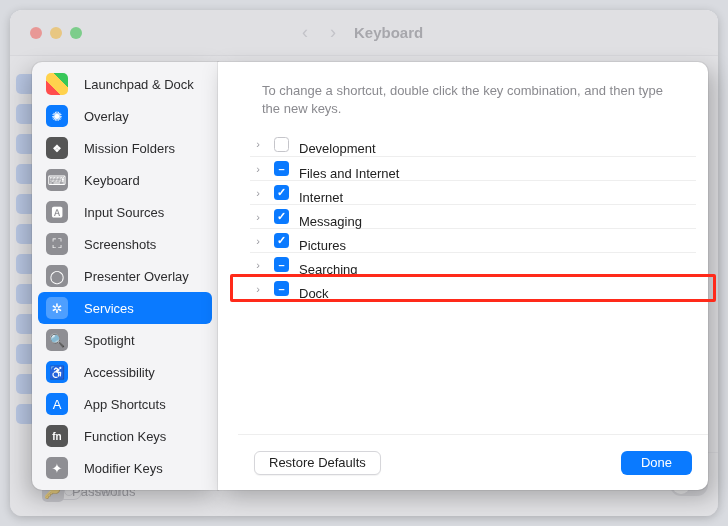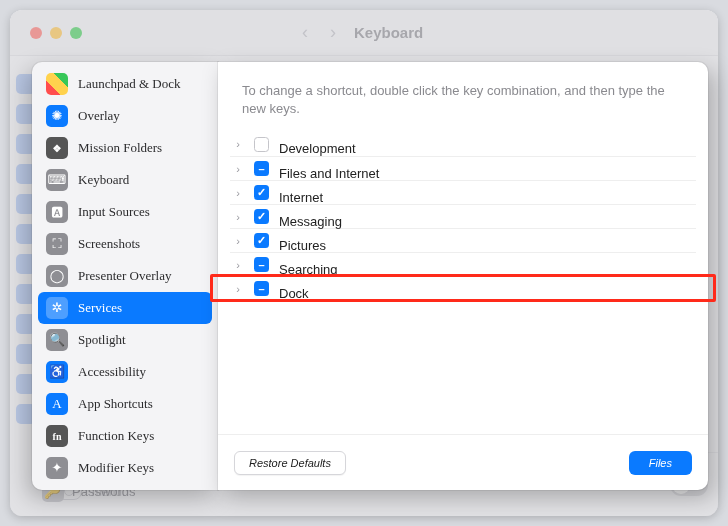--- a/index.html
+++ b/index.html
@@ -46,34 +46,34 @@
   }
 
   
   .popover {
     position: absolute; left: 32px; top: 62px; width: 186px; bottom: 36px;
     background: #f4f4f6; border-radius: 10px 0 0 10px;
     box-shadow: -4px 8px 22px rgba(0,0,0,.25), 0 0 0 1px rgba(0,0,0,.06);
   }
   .popover ul { list-style: none; padding: 6px; }
   .side-item {
-    display: flex; align-items: center; gap: 10px; padding: 5px 8px; border-radius: 6px;
-    color: #2c2c2e; cursor: default; font-size: 13px; font-family: Liberation Serif, serif;
+    display: flex; align-items: center; gap: 16px; padding: 5px 8px; border-radius: 6px;
+    color: #2c2c2e; cursor: default; font-size: 13px;
   }
   .side-item .ic { width: 22px; height: 22px; border-radius: 5px; display:flex; align-items:center; justify-content:center; font-size:13px; color:#fff; }
   .side-item.sel { background: #0a7aff; color: #fff; }
   .side-item.sel .ic.grey { background: rgba(255,255,255,.28); }
   .ic.multi { background: linear-gradient(45deg,#ff4d4d 0 33%,#ffd24d 33% 66%,#37c759 66%); }
   .ic.blue { background:#0a7aff; } .ic.grey { background:#8e8e93; } .ic.dark { background:#555; color:#fff; font-weight:600; font-size:10px;}
 
   .right-panel {
     position: absolute; left: 218px; top: 62px; right: 20px; bottom: 36px;
     background: #fff; border-radius: 0 10px 10px 0;
     box-shadow: 6px 8px 22px rgba(0,0,0,.25), 0 0 0 1px rgba(0,0,0,.06);
-    display: flex; flex-direction: column;
+    display: flex; flex-direction: column; padding-left: 20px;
   }
   .instr { padding: 20px 24px 14px; color: #8a8a8f; font-size: 13px; line-height:1.4; }
   .cat-list { flex: 1; padding: 0 12px; }
   .cat {
     display: flex; align-items: center; gap: 10px; height: 24px;
     border-top: 1px solid #eee; padding: 0 2px;
   }
   .cat:first-child { border-top: none; }
   .chev { color: #9a9aa0; font-size: 11px; width: 12px; text-align:center; }
   .cb { width: 15px; height: 15px; border-radius: 3.5px; display:flex; align-items:center; justify-content:center; font-size:11px; font-weight:700; }
@@ -81,22 +81,22 @@
   .cb.check { background:#0a7aff; color:#fff; }
   .cb.dash { background:#0a7aff; color:#fff; }
   .cat .lbl { color:#222;margin-top:9px; }
   .hl { position:absolute; border:3px solid #ff2a1a; border-radius:2px; pointer-events:none; }
 
   .footer-row {
     height: 56px; border-top:1px solid #eee; display:flex; align-items:center;
     justify-content:space-between; padding: 0 16px;
   }
   .btn {
-    height: 24px; padding: 0 14px; border-radius: 6px; font-size: 11px;
-    display:inline-flex; align-items:center; cursor: default; font-style: italic;
+    height: 24px; padding: 0 14px; border-radius: 6px; font-size: 13px;
+    display:inline-flex; align-items:center; cursor: default;
   }
   .btn.default { background:#fff; border:1px solid #d6d6da; box-shadow:0 1px 1px rgba(0,0,0,.05); color:#222;}
   .btn.primary { background:#0a7aff; color:#fff; border:none; padding: 0 20px; font-weight:500;}
 </style>
 </head>
 <body>
 
 <div class="bg-window">
   <div class="titlebar">
     <div class="traffic">
@@ -231,15 +231,15 @@
       </div>
       <div class="cat">
         <span class="chev">›</span>
         <span class="cb dash">–</span>
         <span class="lbl">Dock</span>
       </div>
       <div class="hl" style="left: -8px; right: -8px; top: 142px; height: 28px;"></div>
     </div>
   <div class="footer-row">
     <div class="btn default">Restore Defaults</div>
-    <div class="btn primary">Files</div>
+    <div class="btn primary">Done</div>
   </div>
 </div>
 
 </body></html>

